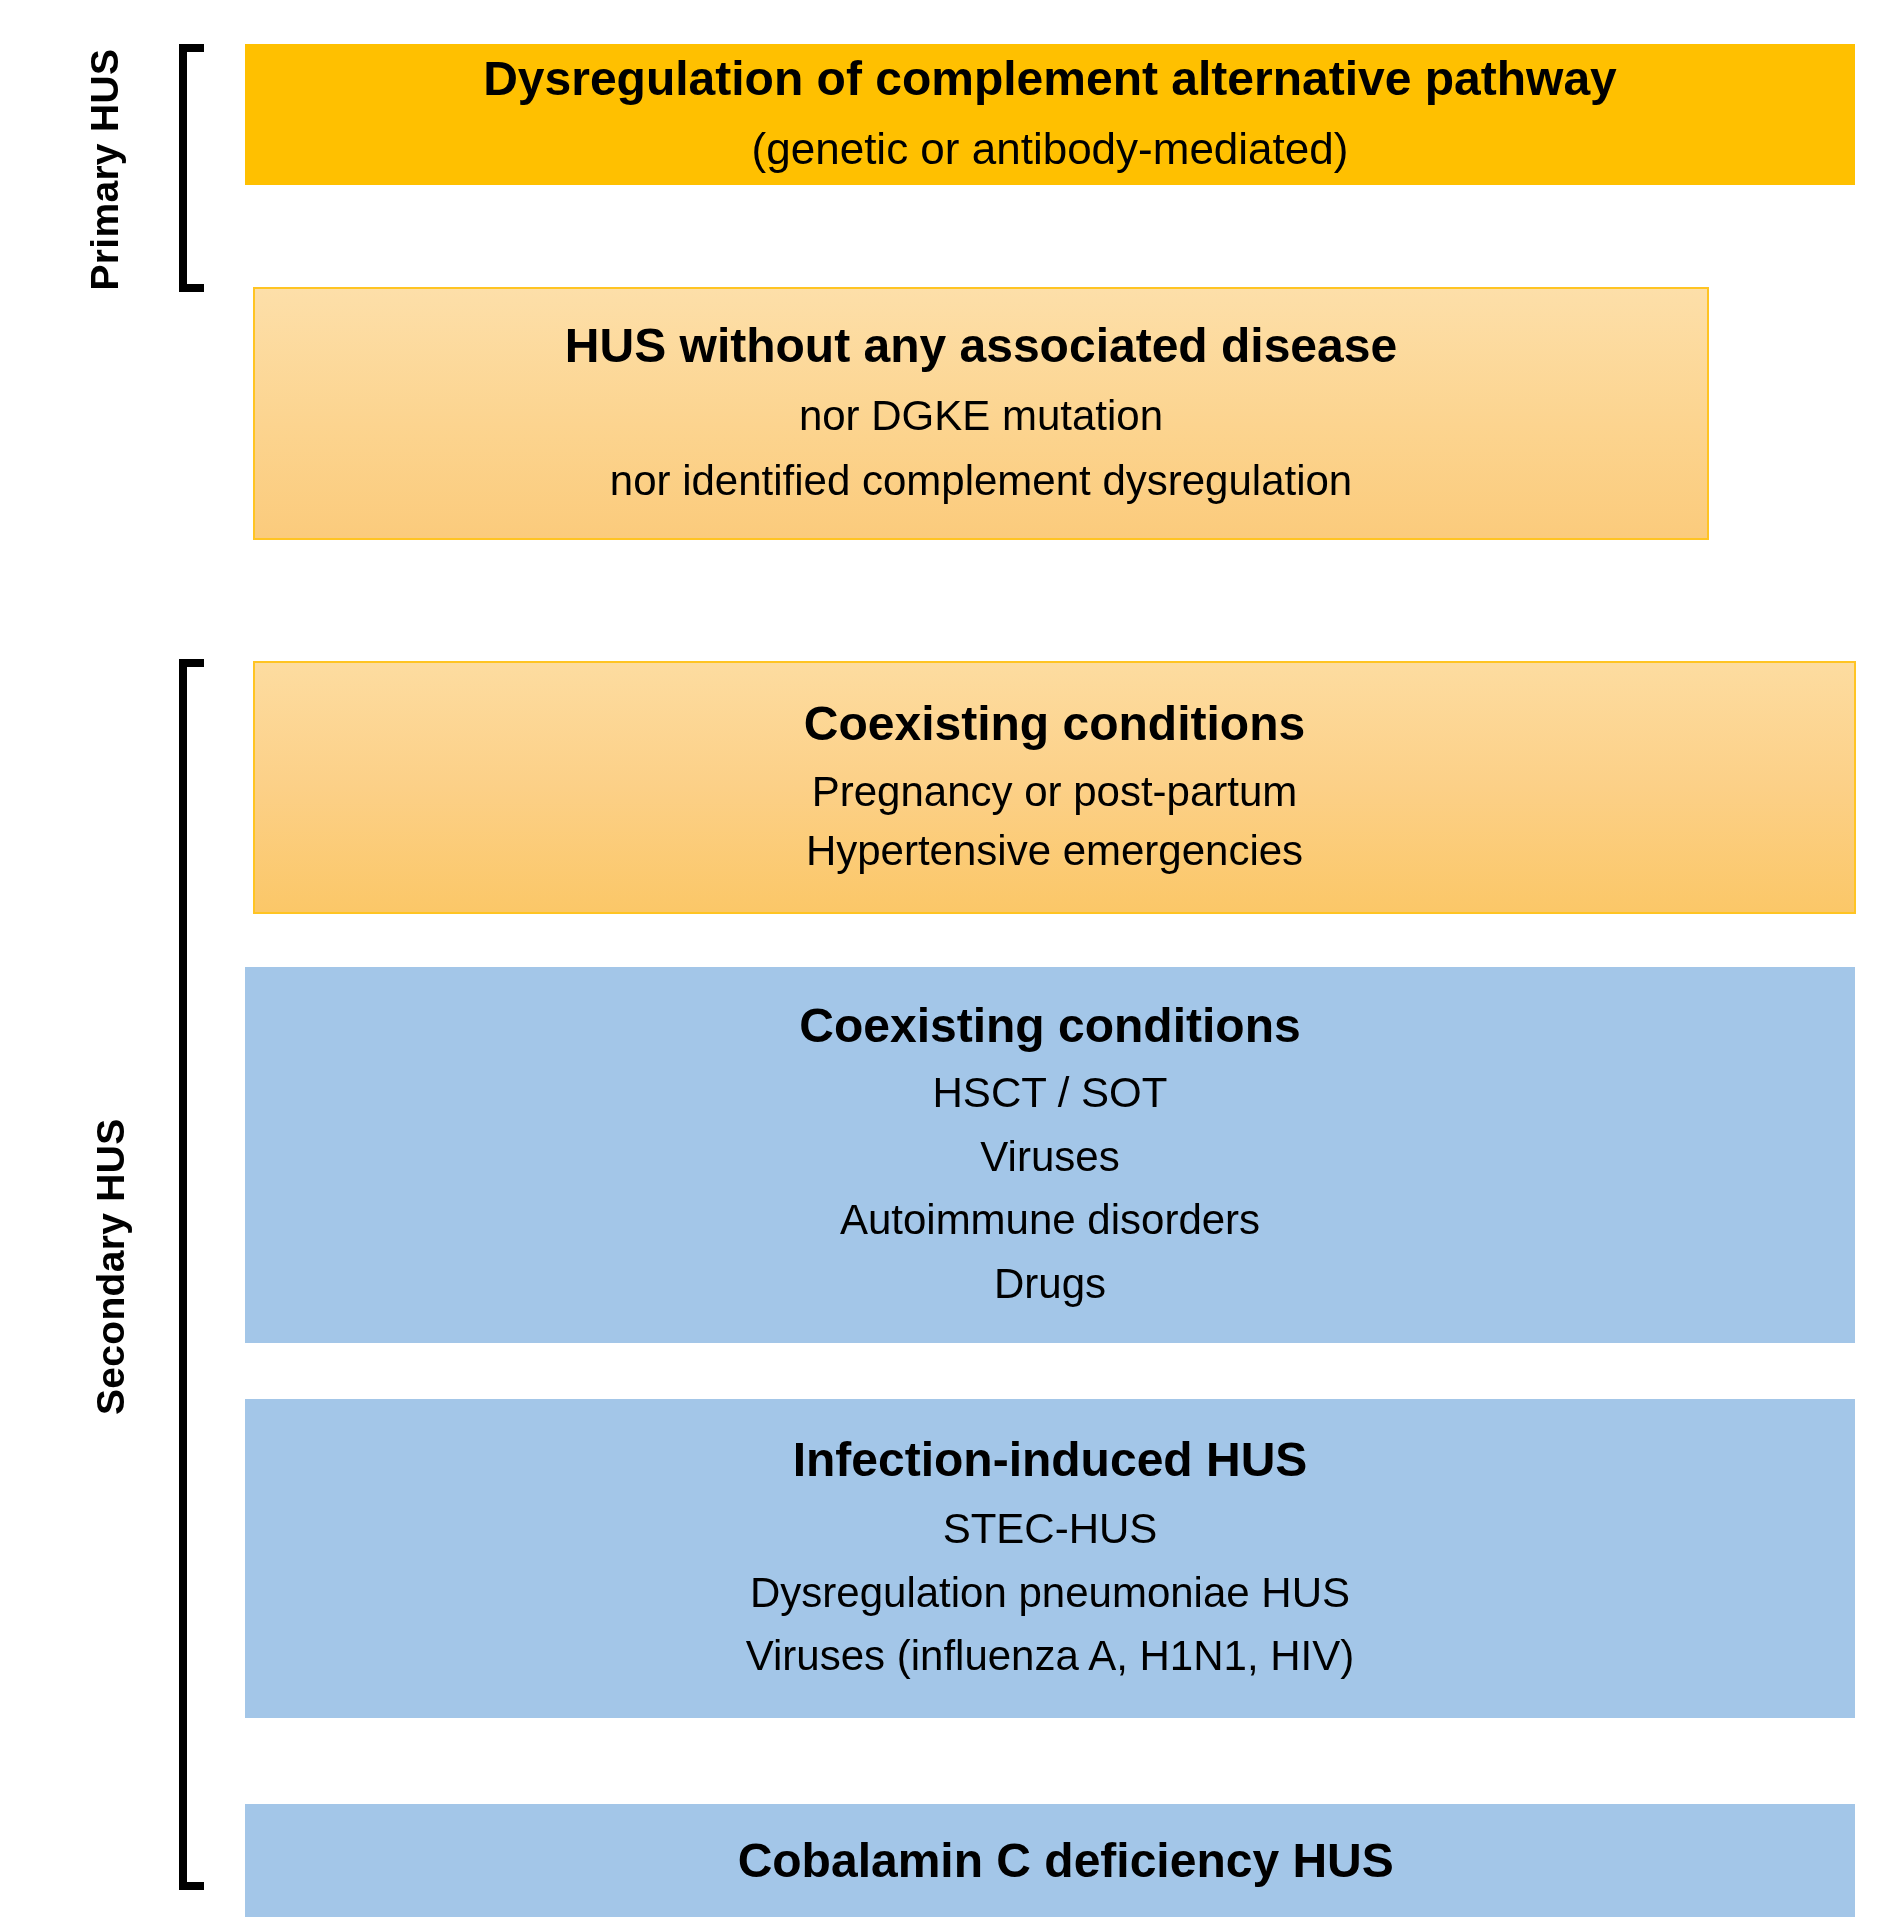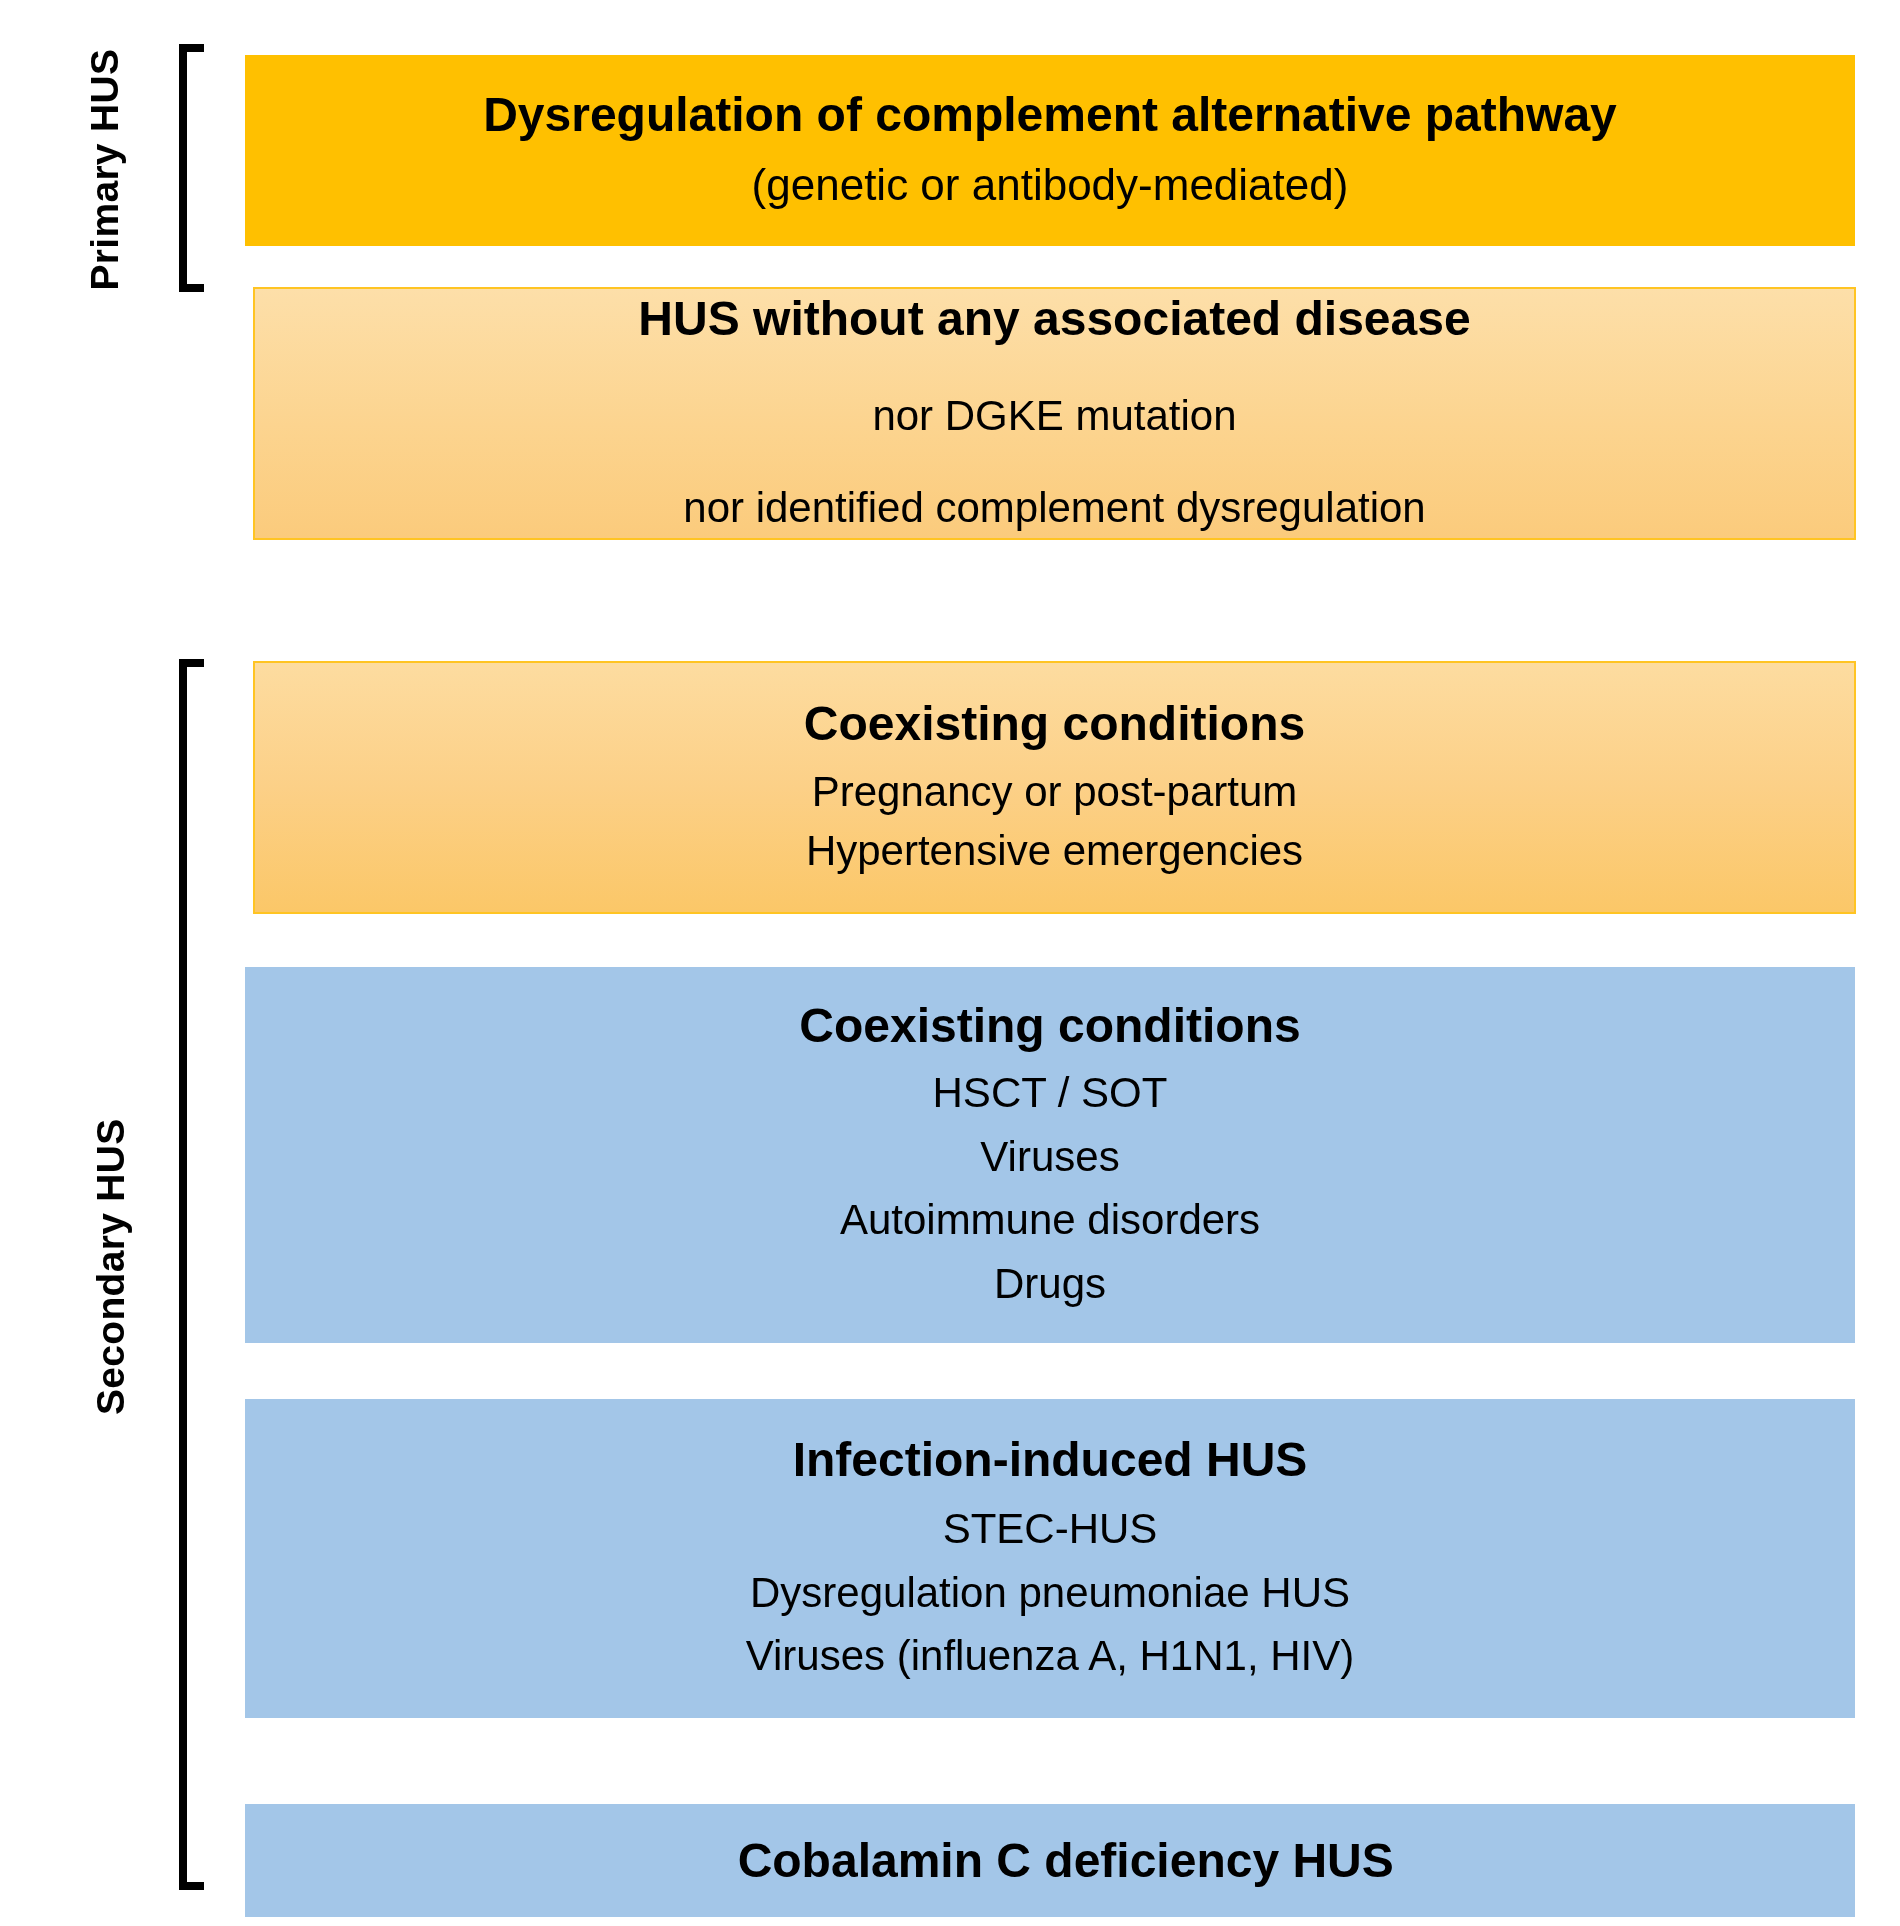--- a/index.html
+++ b/index.html
@@ -78,26 +78,26 @@
 </style>
 </head>
 <body>
 
 <div id="diagram">
 
   <div class="bracket" style="left:179px; top:44px; height:248px;"></div>
 
   <div class="group-label" style="left:-9.5px; top:155px; width:227px; font-size:39px; transform: rotate(-90deg);">Primary HUS</div>
 
-  <div class="box box-solid-amber" style="left:245px; top:55px; width:1610px; height:191px;">
+  <div class="box box-solid-amber" style="left:245px; top:44px; width:1610px; height:141px;">
     <div class="title" style="font-size:48px;">Dysregulation of complement alternative pathway</div>
     <div class="sub" style="font-size:44px; margin-top:14px;">(genetic or antibody-mediated)</div>
   </div>
 
-  <div class="box box-light-amber" style="left:253px; top:287px; width:1603px; height:253px;justify-content:space-between;">
+  <div class="box box-light-amber" style="left:253px; top:287px; width:1456px; height:253px;">
     <div class="title" style="font-size:48px;">HUS without any associated disease</div>
     <div class="sub" style="font-size:42px; margin-top:16.4px;">nor DGKE mutation</div>
     <div class="sub" style="font-size:42px; margin-top:10px;">nor identified complement dysregulation</div>
   </div>
 
   <div class="bracket" style="left:179px; top:659px; height:1231px;"></div>
 
   <div class="group-label" style="left:-28.4px; top:1254px; width:278px; font-size:39px; transform: rotate(-90deg);">Secondary HUS</div>
 
   <div class="box box-light-amber-2" style="left:253px; top:661px; width:1603px; height:253px;">

